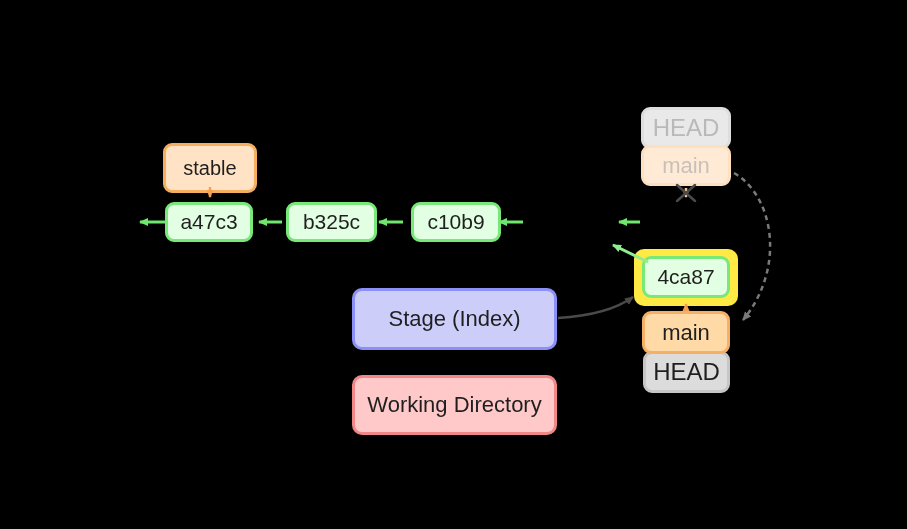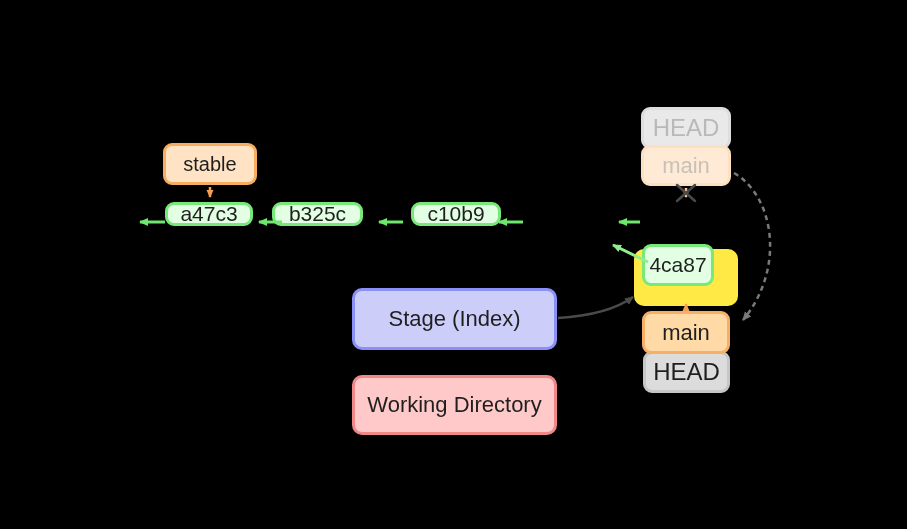--- a/index.html
+++ b/index.html
@@ -21,29 +21,29 @@
     display: flex;
     align-items: center;
     justify-content: center;
     border-radius: 9px;
     color: #1f1f1f;
     white-space: nowrap;
   }
   
   .commit {
     top: 202px;
-    height: 24px;
+    height: 40px;
     background: #E3FFE3;
     border: 3px solid #78E878;
     font-size: 21px;
     z-index: 3;
   }
   
   .stable {
-    left: 163px; top: 143px; width: 94px; height: 42px;
+    left: 163px; top: 143px; width: 94px; height: 50px;
     background: #FFE3C4;
     border: 3px solid #F5AD60;
     font-size: 20px;
     z-index: 3;
   }
   
   .ghost-head {
     left: 641px; top: 107px; width: 90px; height: 42px;
     background: #E9E9E9;
     border: 3px solid #DEDEDE;
@@ -61,21 +61,21 @@
   }
   
   .highlight {
     position: absolute;
     left: 634px; top: 249px; width: 104px; height: 57px;
     background: #FFE945;
     border-radius: 10px;
     z-index: 2;
   }
   .new-commit {
-    left: 642px; top: 244px; width: 72px; height: 42px;
+    left: 642px; top: 256px; width: 88px; height: 42px;
     background: #E3FFE3;
     border: 3px solid #78E878;
     font-size: 21px;
     z-index: 3;
   }
   
   .main-new {
     left: 642px; top: 311px; width: 88px; height: 43px;
     background: #FFD9A6;
     border: 3px solid #F6B066;
@@ -127,21 +127,21 @@
     <span>main</span>
   </div>
 
   <div class="node stable">
     <span>stable</span>
   </div>
 
   <div class="node commit" style="left:165px;width:88px">
     <span>a47c3</span>
   </div>
-  <div class="node commit" style="left:272px;width:91px">
+  <div class="node commit" style="left:286px;width:91px">
     <span>b325c</span>
   </div>
   <div class="node commit" style="left:411px;width:90px">
     <span>c10b9</span>
   </div>
 
   <div class="highlight"></div>
   <div class="node new-commit">
     <span>4ca87</span>
   </div>

